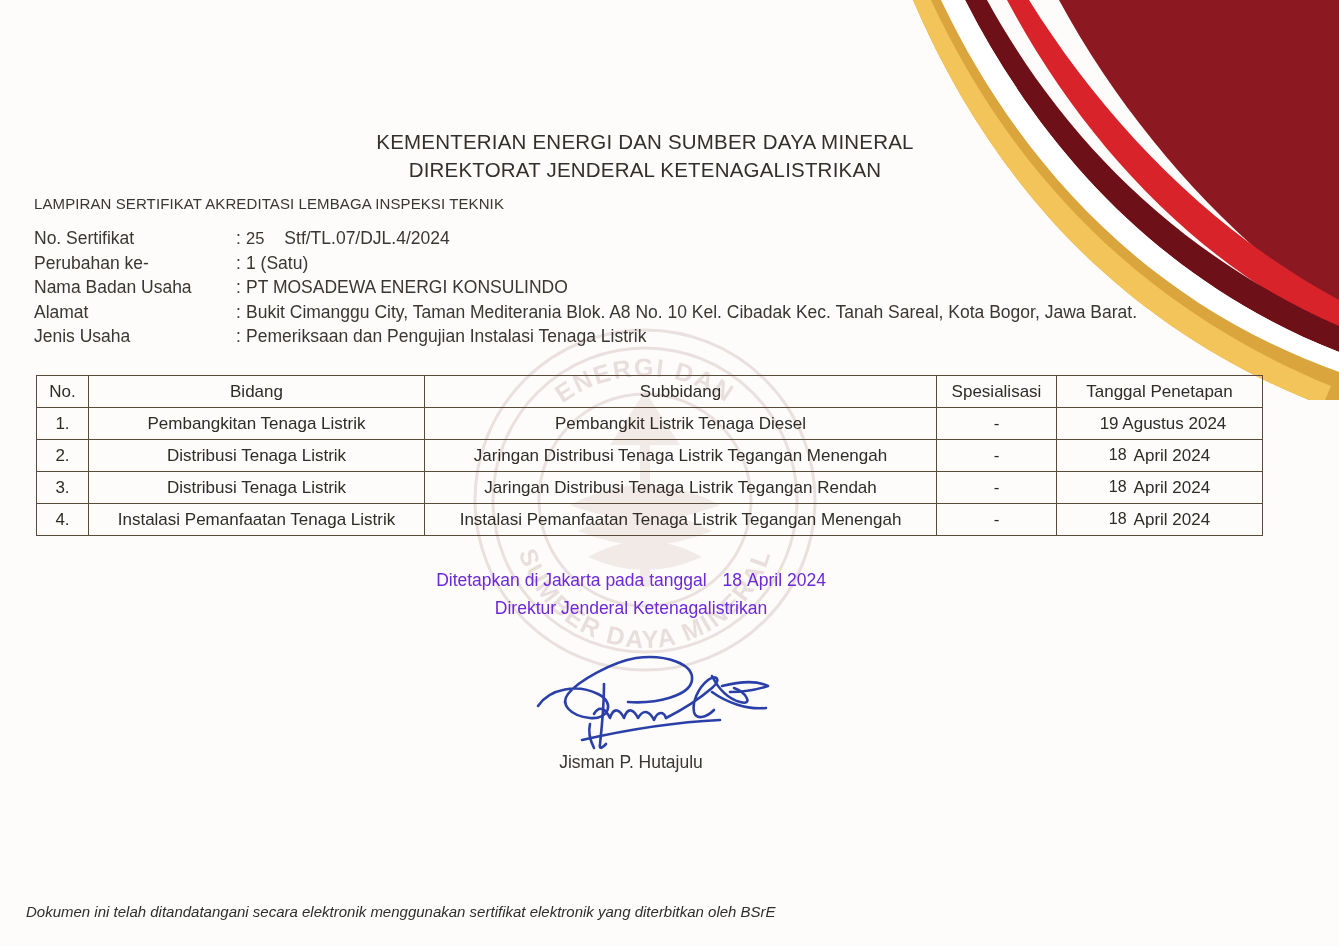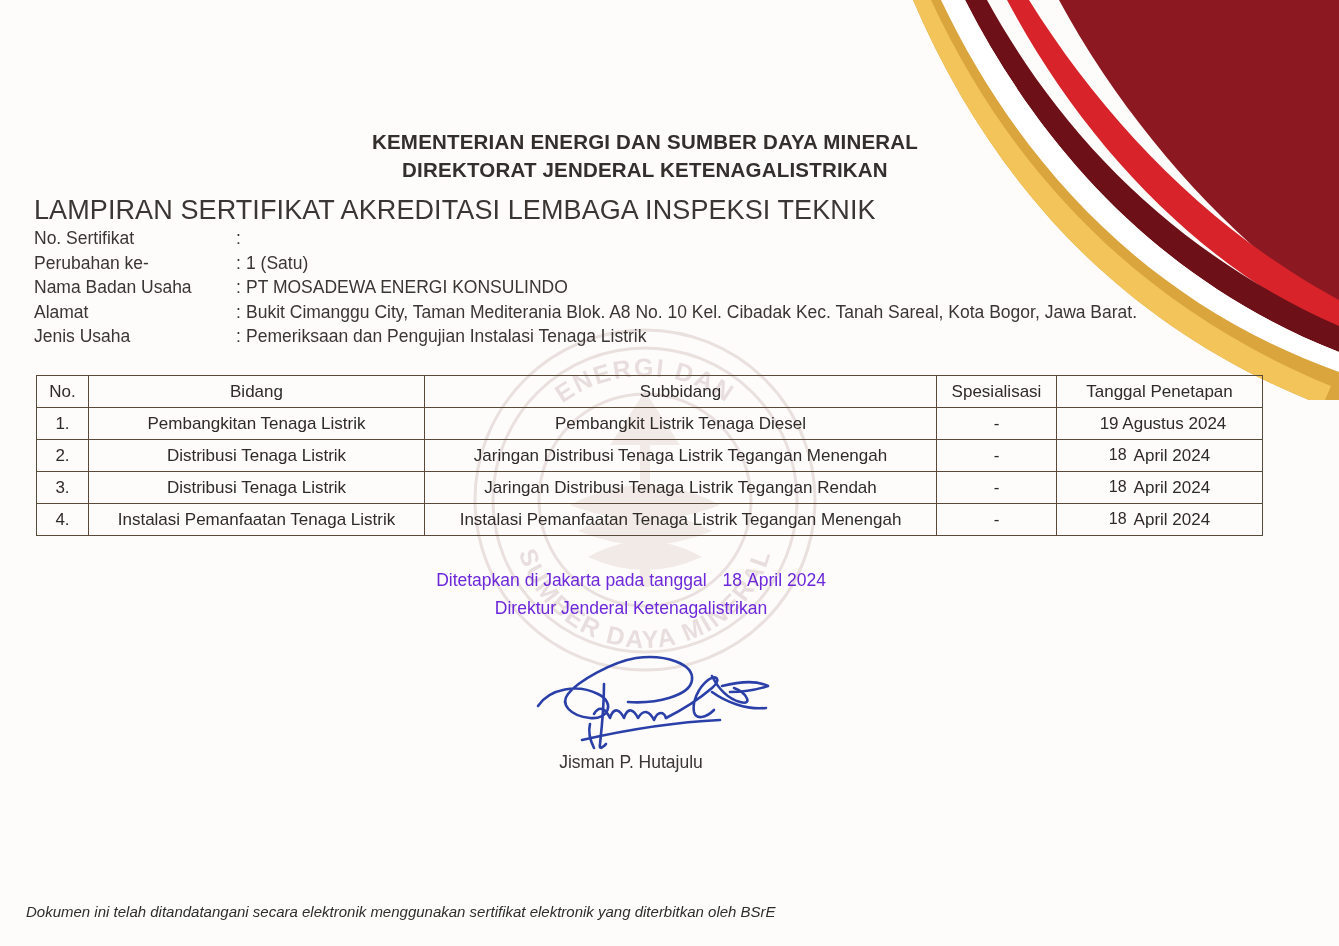--- a/index.html
+++ b/index.html
@@ -42,33 +42,33 @@
 
   
   .doc-header {
     position: absolute;
     top: 128px;
     left: 0;
     width: 1290px;
     text-align: center;
   }
   .doc-header .line {
-    font-weight: bold;
+    font-weight: normal;
     font-size: 20.5px;
     letter-spacing: 0.2px;
     color: #332f2c;
     line-height: 1.35;
   }
 
   
   .doc-subtitle {
     position: absolute;
     top: 195px;
     left: 34px;
-    font-size: 27px;
+    font-size: 15px;
     color: #3a3633;
     letter-spacing: 0.1px;
   }
 
   
   .meta {
     position: absolute;
     top: 226px;
     left: 34px;
     width: 1240px;
@@ -225,20 +225,21 @@
     <div class="line">DIREKTORAT JENDERAL KETENAGALISTRIKAN</div>
   </div>
 
   <div class="doc-subtitle">LAMPIRAN SERTIFIKAT AKREDITASI LEMBAGA INSPEKSI TEKNIK</div>
 
   <div class="meta">
 
     <div class="meta-row">
       <span class="meta-label">No. Sertifikat</span>
       <span class="meta-colon">:</span>
+      <span class="meta-value"><span class="stamp-num">25</span><span>Stf/TL.07/DJL.4/2024</span></span>
     </div>
 
     <div class="meta-row">
       <span class="meta-label">Perubahan ke-</span>
       <span class="meta-colon">:</span>
       <span class="meta-value">1 (Satu)</span>
     </div>
 
     <div class="meta-row">
       <span class="meta-label">Nama Badan Usaha</span>

